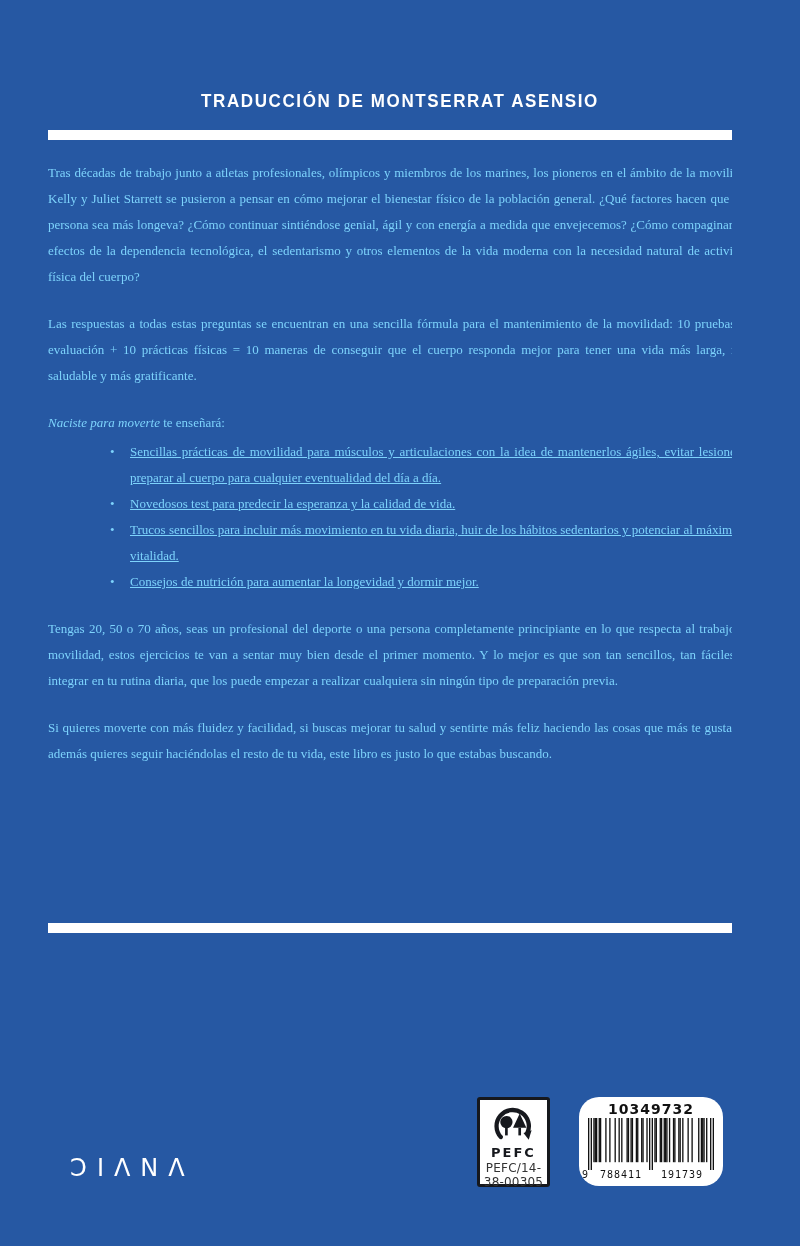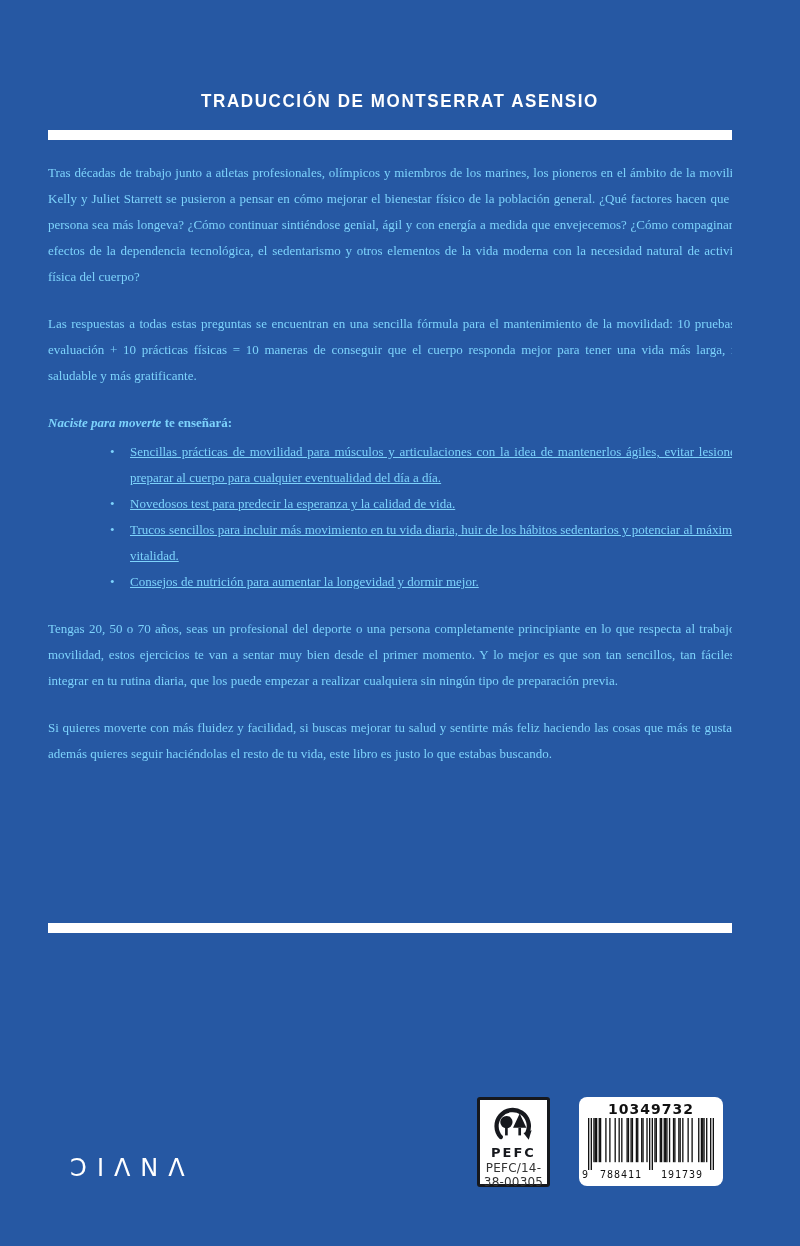--- a/index.html
+++ b/index.html
@@ -11,21 +11,21 @@
     color:#ffffff;font-family:"Liberation Sans","DejaVu Sans",sans-serif;
     font-weight:700;font-size:17px;letter-spacing:1.6px;transform:scaleY(1.05);}
   .rule{position:absolute;left:48px;width:704px;height:10px;background:#ffffff;}
   .rule-top{top:130px;}
   .rule-bottom{top:923px;}
 
   
   .text-col{position:absolute;left:48px;top:160px;width:704px;color:#7dd3fc;
     font-size:13px;line-height:26px;text-align:justify;}
   .text-col p{margin:0 0 21px 0;}
-  .intro-line{margin:0 0 3px 0 !important;font-weight:bold;}
+  .intro-line{margin:0 0 3px 0 !important;}
   .intro-line .book-title{font-style:italic;}
   ul.features{list-style:none;margin:0 0 21px 0;padding:0;text-decoration:underline;}
   ul.features li{position:relative;padding-left:34px;margin-left:48px;text-align:justify;}
   ul.features li::before{content:"\2022";position:absolute;left:14px;top:0;}
 
   
   .logo-diana{position:absolute;left:70px;top:1154px;color:#ffffff;
     font-family:"DejaVu Sans",sans-serif;font-weight:400;font-size:24px;
     letter-spacing:10px;line-height:28px;}
 
@@ -33,21 +33,21 @@
   .pefc-badge{position:absolute;left:477px;top:1097px;width:73px;height:90px;
     background:#ffffff;border:3px solid #16181d;border-radius:3px;box-sizing:border-box;
     text-align:center;padding-top:5px;}
   .pefc-word{font-family:"DejaVu Sans",sans-serif;font-weight:700;font-size:13px;
     letter-spacing:2px;color:#16181d;line-height:14px;margin-top:-1px;}
   .pefc-code{font-family:"DejaVu Sans",sans-serif;font-size:12px;color:#333;
     letter-spacing:0.2px;margin-top:1px;}
 
   
   .barcode-box{position:absolute;left:579px;top:1097px;width:144px;height:89px;
-    background:#ffffff;border-radius:8px;box-sizing:border-box;padding-top:4px;}
+    background:#ffffff;border-radius:20px;box-sizing:border-box;padding-top:4px;}
   .bc-number{text-align:center;font-family:"DejaVu Sans",sans-serif;font-weight:700;
     font-size:14px;letter-spacing:1px;color:#111;line-height:16px;}
   .bc-bars{display:block;margin:1px auto 0;}
   .bc-bars rect{fill:#111;}
   .bc-digits{position:absolute;left:0;right:0;bottom:4px;height:13px;
     font-family:"DejaVu Sans Mono","Liberation Mono",monospace;font-size:10px;color:#111;}
   .bc-digits span{position:absolute;top:0;text-align:center;}
   .bc-d0{left:1px;width:10px;}
   .bc-d1{left:17px;width:50px;letter-spacing:1px;}
   .bc-d2{left:78px;width:50px;letter-spacing:1px;}

